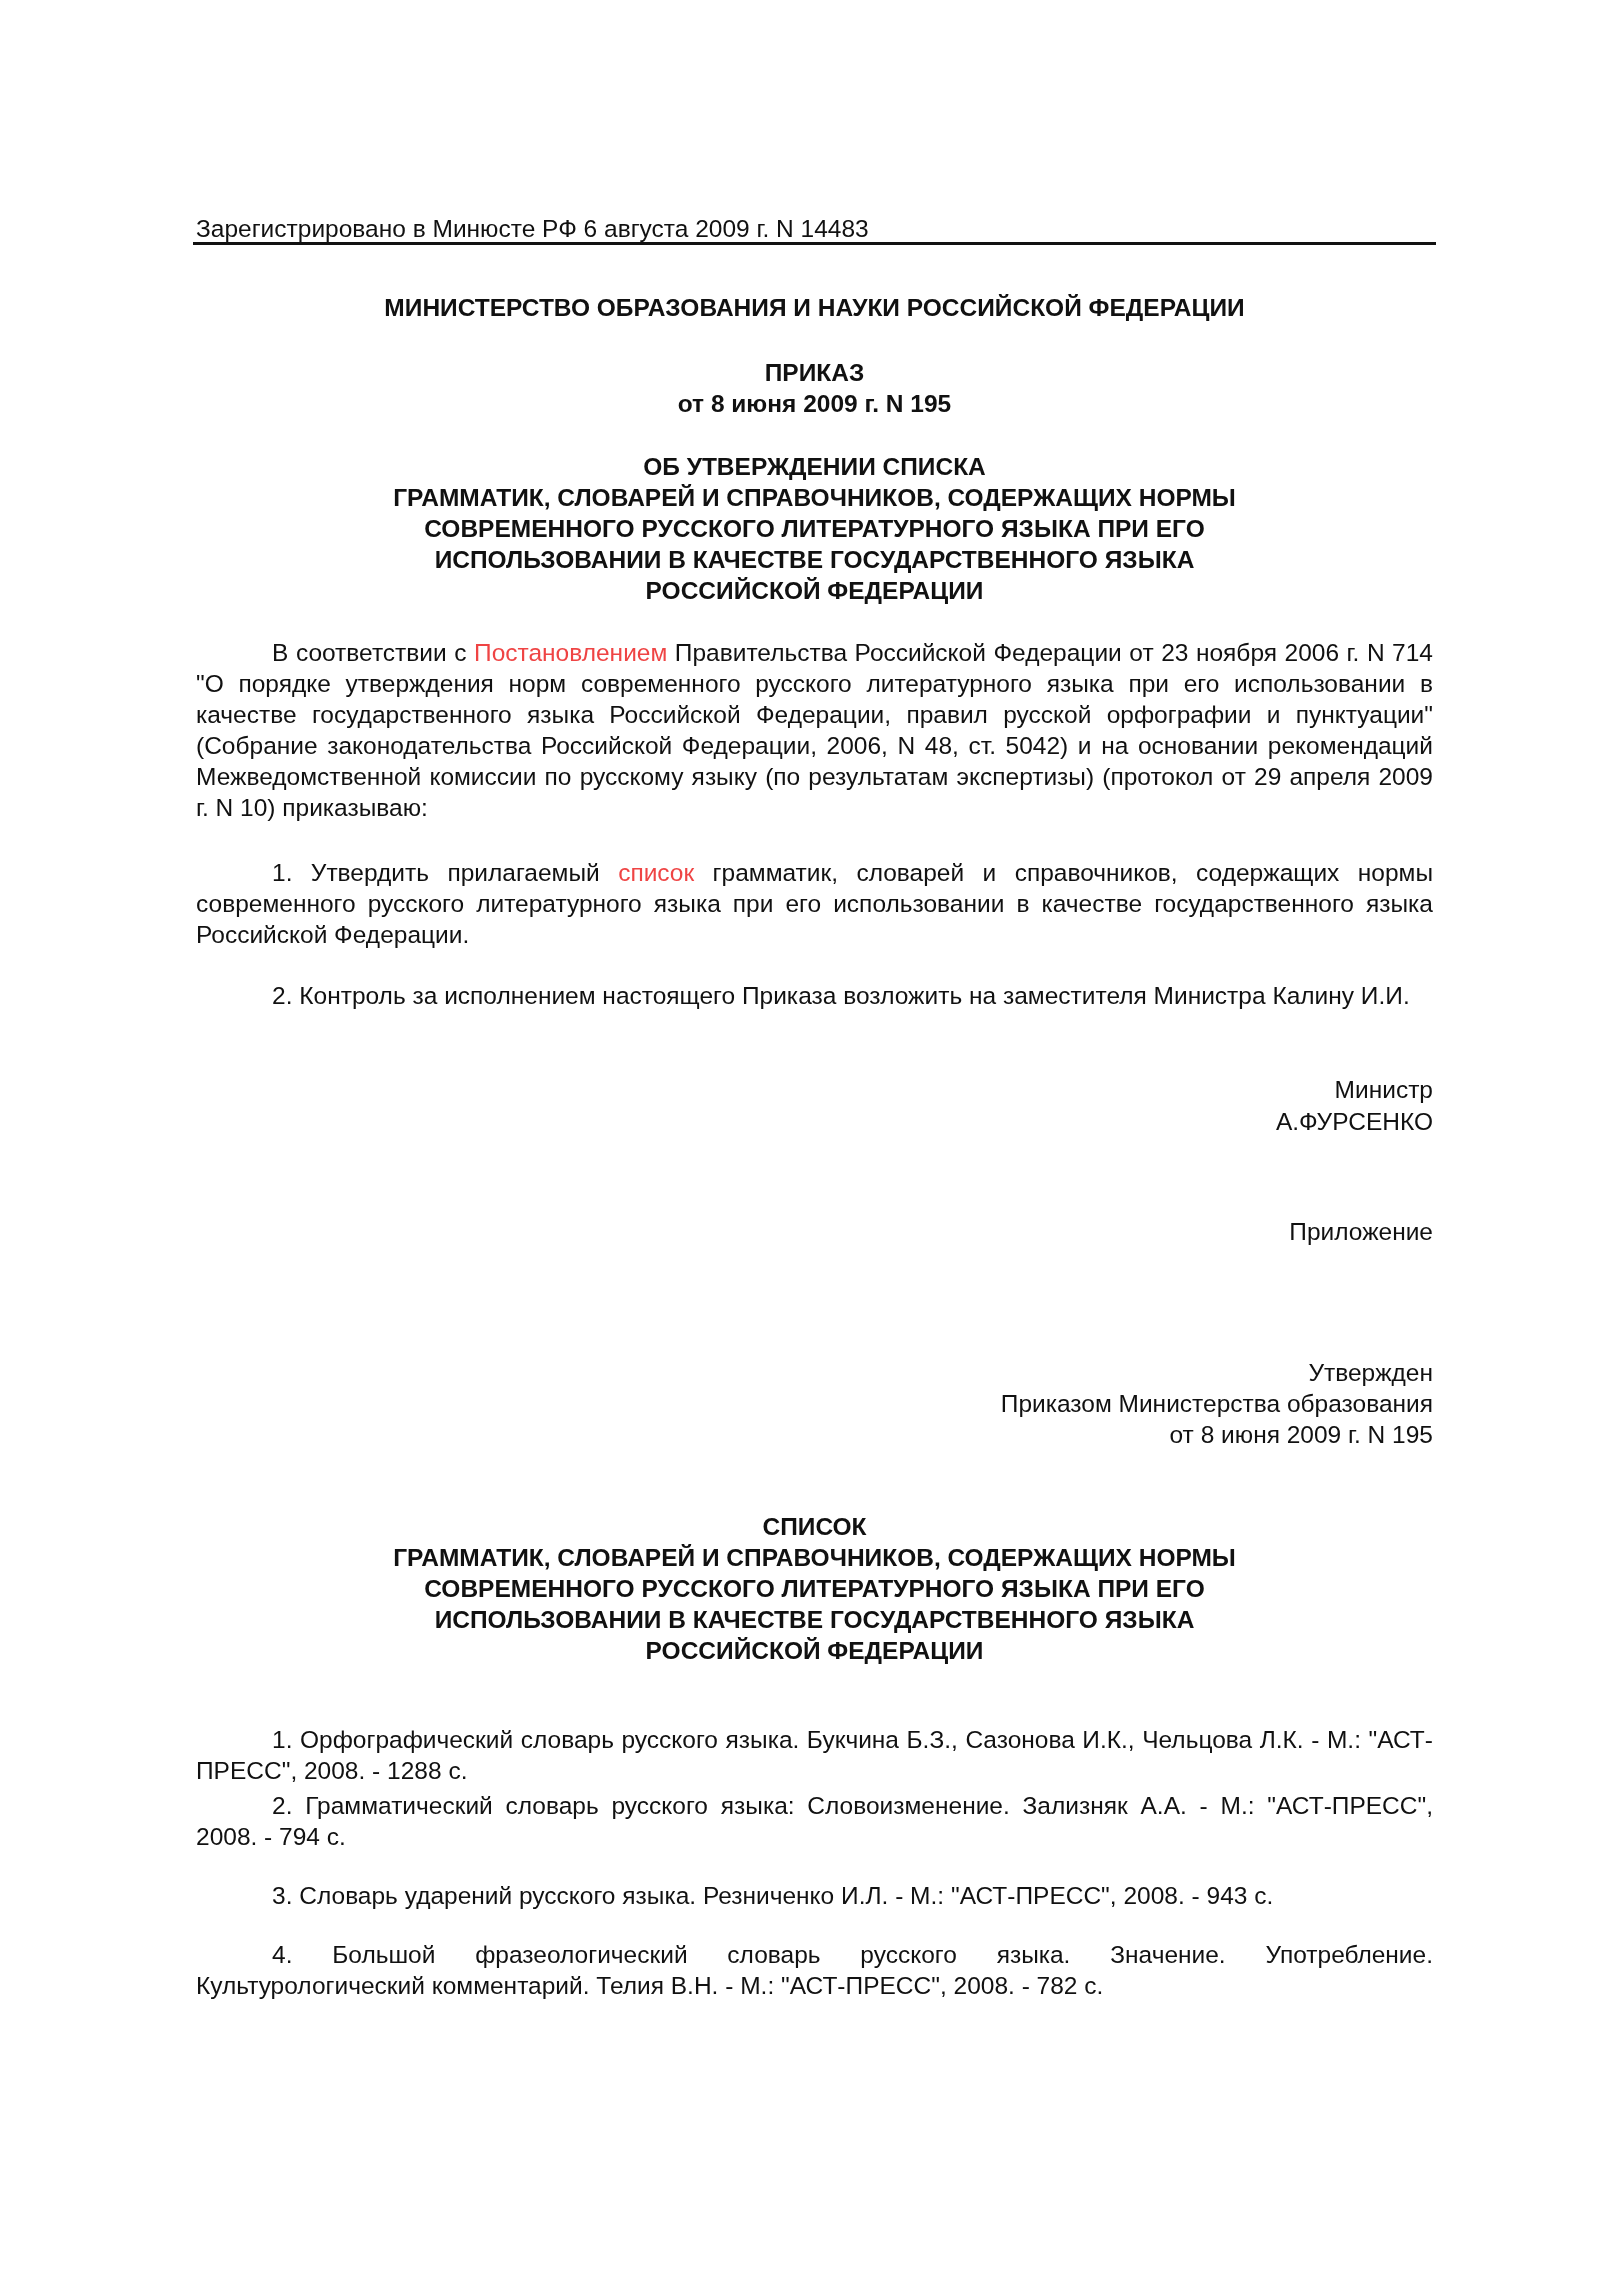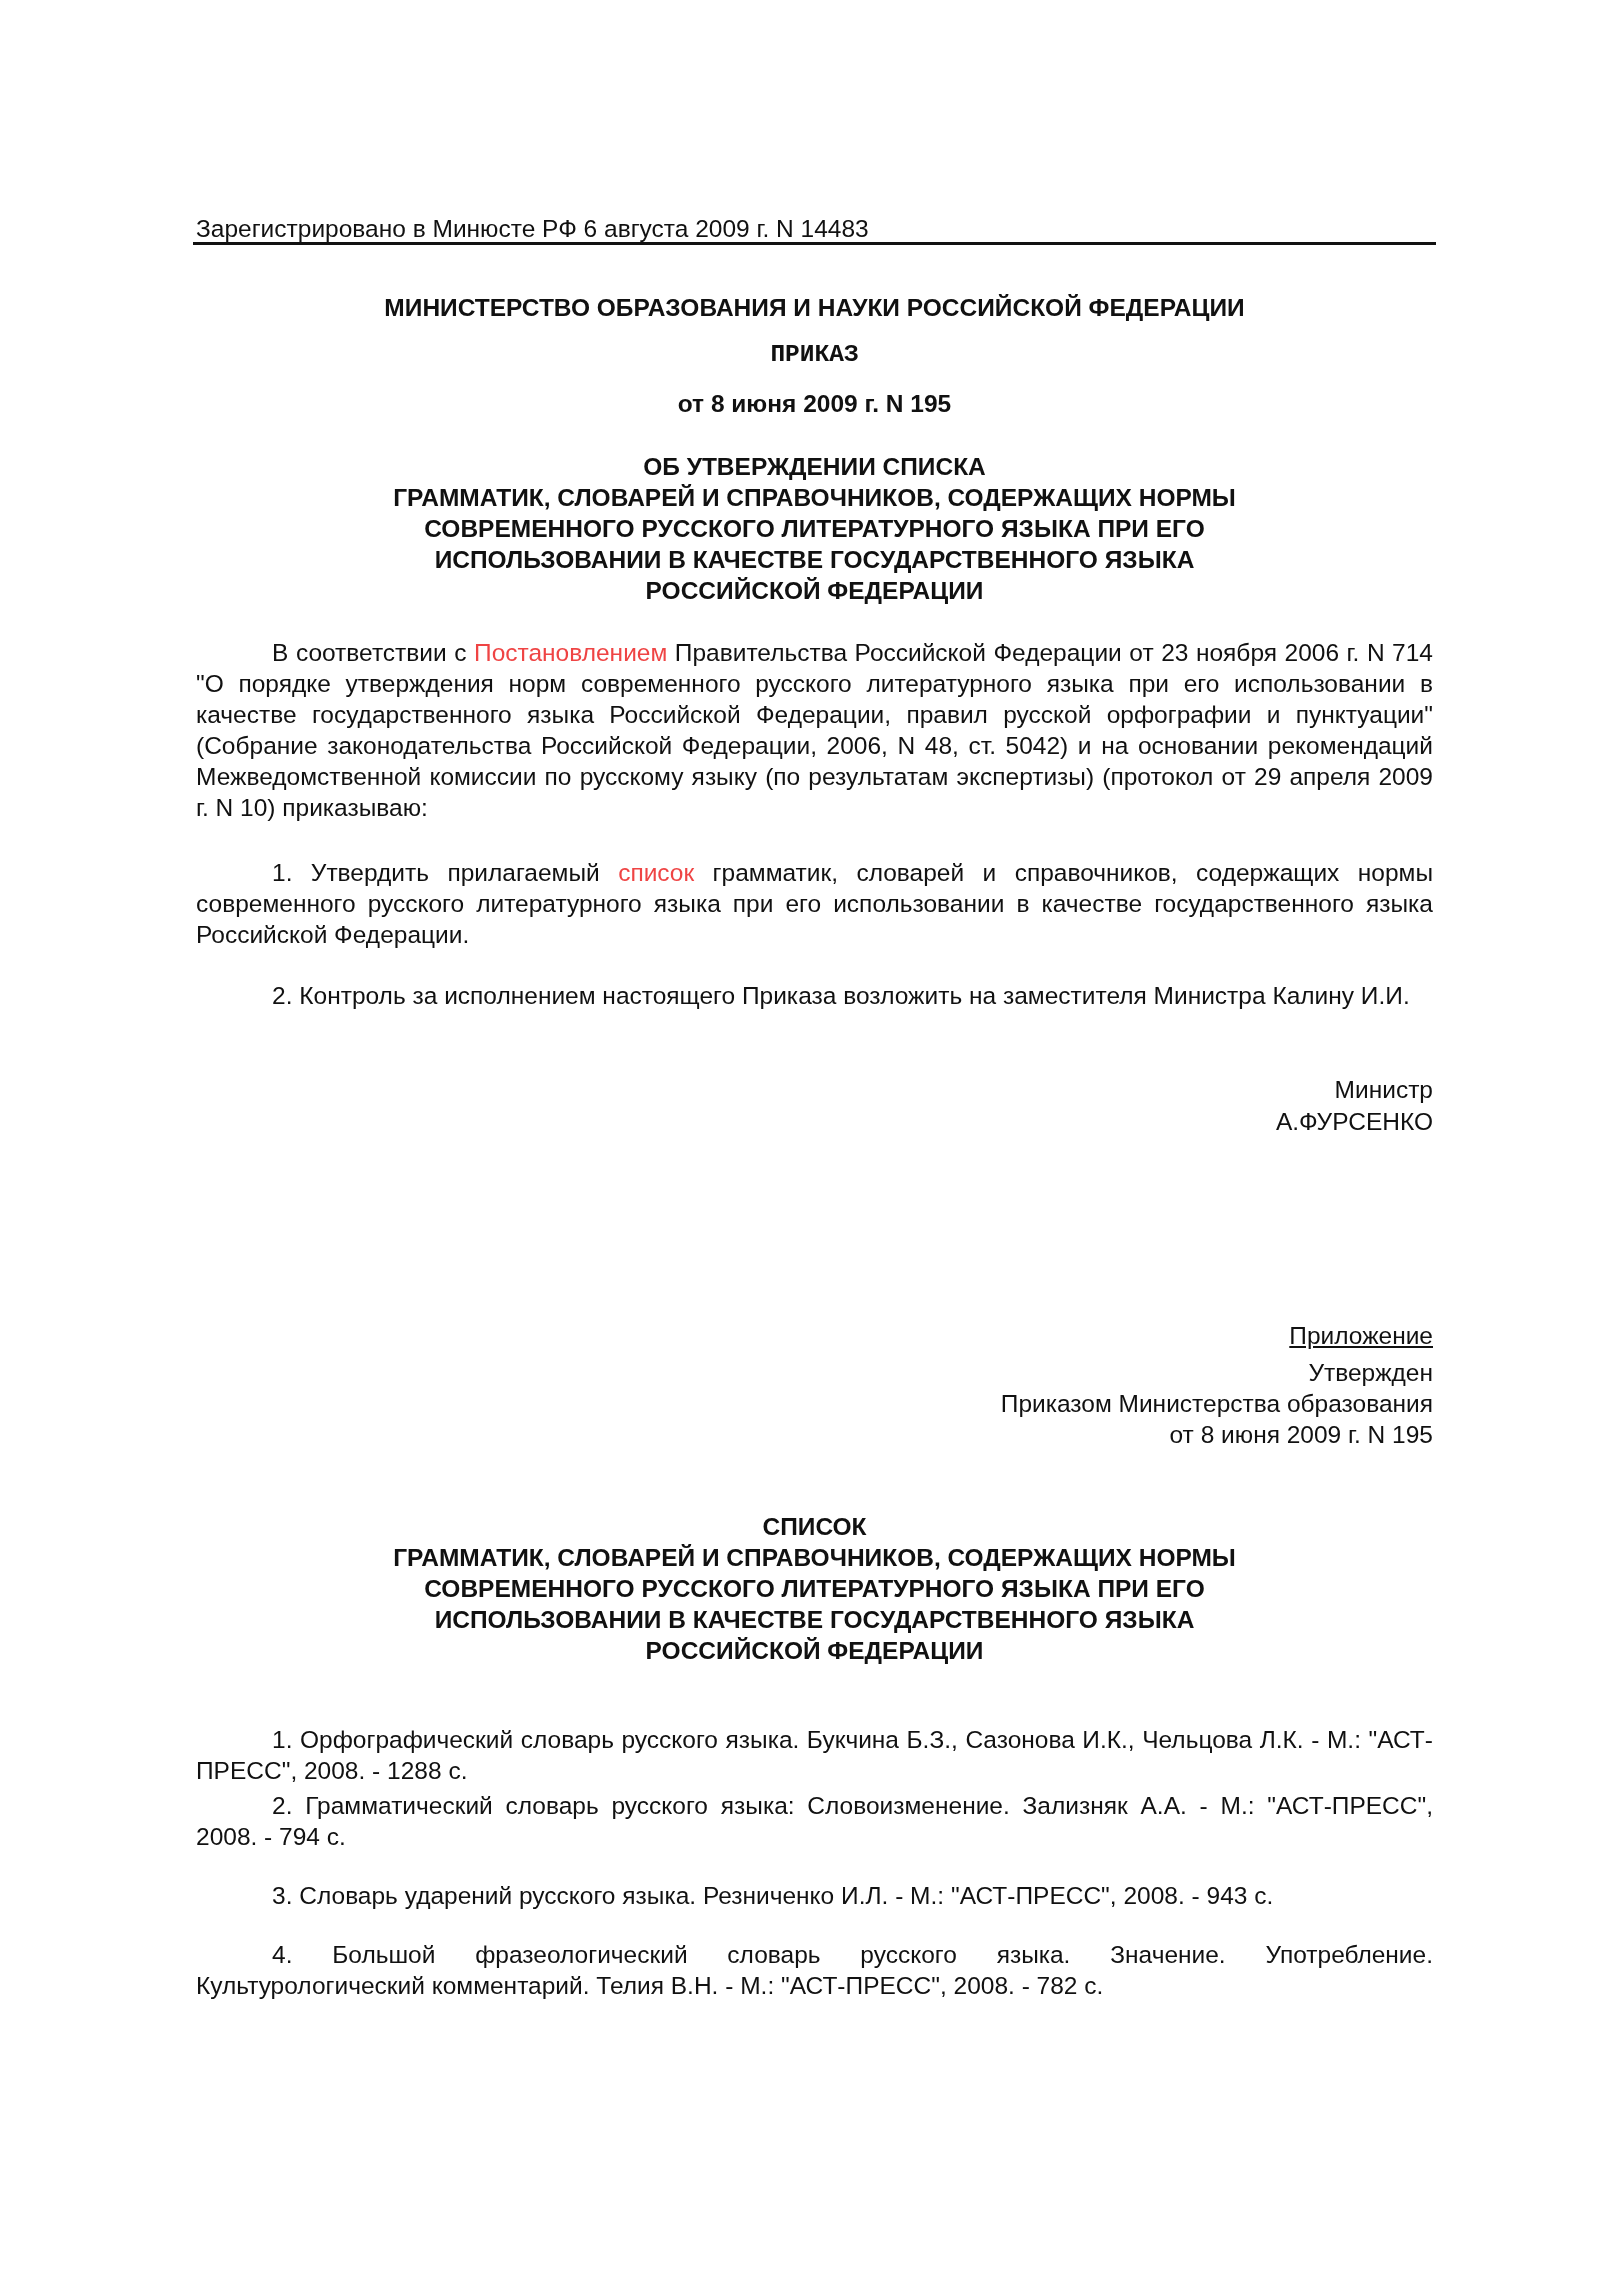--- a/index.html
+++ b/index.html
@@ -15,41 +15,41 @@
 </style>
 </head>
 <body>
 
 <div class="page">
   <div class="reg">Зарегистрировано в Минюсте РФ 6 августа 2009 г. N 14483</div>
   <div class="rule"></div>
 
   <div class="center-bold" style="top:292px;">МИНИСТЕРСТВО ОБРАЗОВАНИЯ И НАУКИ РОССИЙСКОЙ ФЕДЕРАЦИИ</div>
 
-  <div class="center-bold" style="top:339px;font-family:Liberation Mono, monospace;">ПРИКАЗ</div>
+  <div class="center-bold" style="top:357px;">ПРИКАЗ</div>
   <div class="center-bold" style="top:388px;">от 8 июня 2009 г. N 195</div>
 
   <div class="center-bold" style="top:451px;">
     <div>ОБ УТВЕРЖДЕНИИ СПИСКА</div>
     <div>ГРАММАТИК, СЛОВАРЕЙ И СПРАВОЧНИКОВ, СОДЕРЖАЩИХ НОРМЫ</div>
     <div>СОВРЕМЕННОГО РУССКОГО ЛИТЕРАТУРНОГО ЯЗЫКА ПРИ ЕГО</div>
     <div>ИСПОЛЬЗОВАНИИ В КАЧЕСТВЕ ГОСУДАРСТВЕННОГО ЯЗЫКА</div>
     <div>РОССИЙСКОЙ ФЕДЕРАЦИИ</div>
   </div>
 
   <p class="para" style="top:637px;"><span>В соответствии с </span><span class="link">Постановлением</span><span> Правительства Российской Федерации от 23 ноября 2006 г. N 714 "О порядке утверждения норм современного русского литературного языка при его использовании в качестве государственного языка Российской Федерации, правил русской орфографии и пунктуации" (Собрание законодательства Российской Федерации, 2006, N 48, ст. 5042) и на основании рекомендаций Межведомственной комиссии по русскому языку (по результатам экспертизы) (протокол от 29 апреля 2009 г. N 10) приказываю:</span></p>
 
   <p class="para" style="top:857px;"><span>1. Утвердить прилагаемый </span><span class="link">список</span><span> грамматик, словарей и справочников, содержащих нормы современного русского литературного языка при его использовании в качестве государственного языка Российской Федерации.</span></p>
 
   <p class="para" style="top:980px;">2. Контроль за исполнением настоящего Приказа возложить на заместителя Министра Калину И.И.</p>
 
   <div class="right" style="top:1074px;">Министр</div>
   <div class="right" style="top:1106px;">А.ФУРСЕНКО</div>
 
-  <div class="right" style="top:1320px;text-decoration:underline;">Приложение</div>
+  <div class="right" style="top:1216px;">Приложение</div>
 
   <div class="right" style="top:1357px;">
     <div>Утвержден</div>
     <div>Приказом Министерства образования</div>
     <div>от 8 июня 2009 г. N 195</div>
   </div>
 
   <div class="center-bold" style="top:1511px;">
     <div>СПИСОК</div>
     <div>ГРАММАТИК, СЛОВАРЕЙ И СПРАВОЧНИКОВ, СОДЕРЖАЩИХ НОРМЫ</div>

